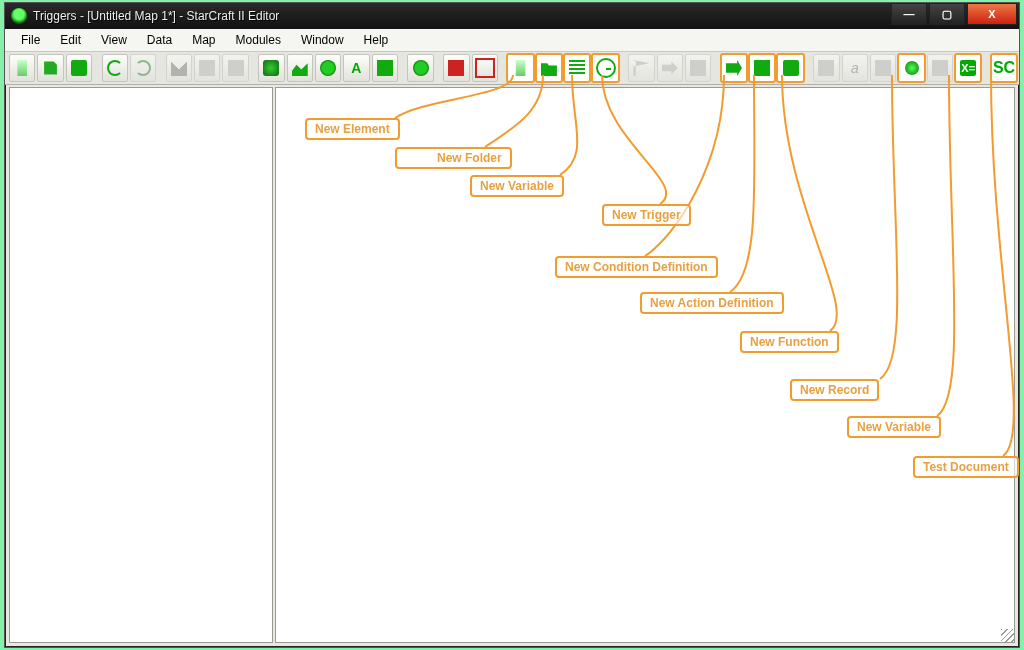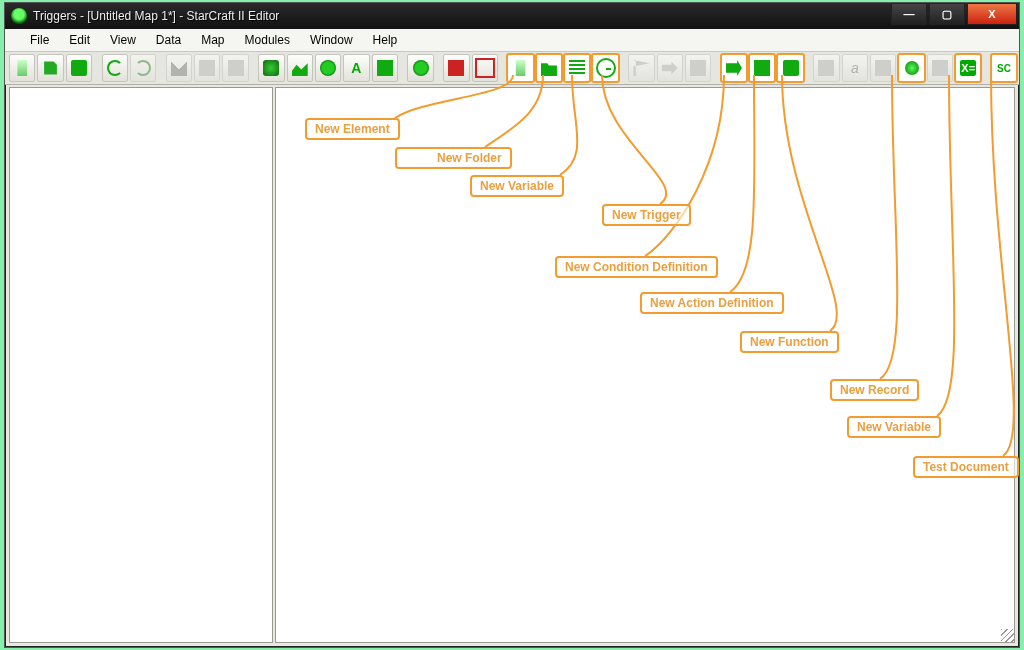--- a/index.html
+++ b/index.html
@@ -4,21 +4,21 @@
 <style>
   html, body { margin: 0; padding: 0; font-family: "Segoe UI", Tahoma, sans-serif; font-size: 12px; }
   .stage { width: 1024px; height: 650px; background: #86efac; position: relative; overflow: hidden; }
   .window { position: absolute; left: 4px; top: 2px; right: 4px; bottom: 2px; background: #e8e8e0; border: 1px solid #555; box-shadow: inset 0 0 0 1px #222; }
   .titlebar { height: 26px; background: linear-gradient(#2a2a2a,#111); display: flex; align-items: center; color: #fff; position: relative; }
   .title-icon { width: 16px; height: 16px; margin: 0 6px; background: radial-gradient(circle at 50% 40%, #6f6 0 40%, #060 70%); border-radius: 50%; }
   .title-text { font-size: 12px; color: #eee; text-shadow: 1px 1px #000; }
   .win-controls { position: absolute; right: 2px; top: 0; display: flex; }
   .win-btn { width: 34px; height: 20px; margin-left: 2px; border: 1px solid #222; background: linear-gradient(#444,#222); display: flex; align-items: center; justify-content: center; color: #fff; font-weight: bold; font-size: 11px; }
   .win-btn.close { background: linear-gradient(#e74,#c21); width: 48px; }
-  .menubar { height: 22px; background: #f5f5f2; border-bottom: 1px solid #c8c8c0; display: flex; align-items: center; padding-left: 15px; }
+  .menubar { height: 22px; background: #f5f5f2; border-bottom: 1px solid #c8c8c0; display: flex; align-items: center; padding-left: 6px; }
   .menu-item { padding: 3px 10px; cursor: default; }
   .toolbar { height: 32px; background: #e6e6e0; border-bottom: 1px solid #b0b0a8; display: flex; align-items: center; padding-left: 4px; }
   .tb { width: 26px; height: 26px; margin-right: 2px; border: 1px solid #c4c4bc; background: linear-gradient(#fdfdfb,#e2e2da); display: flex; align-items: center; justify-content: center; border-radius: 2px; position: relative; }
   .tb.disabled { opacity: 0.55; filter: grayscale(0.5); }
   .tb.highlight { background: #fff; border-color: #f29b2e; box-shadow: 0 0 0 1px #f29b2e; }
   .gap { width: 8px; }
   .glyph { width: 16px; height: 16px; }
   .g-doc { background: linear-gradient(#cfc,#6c6); clip-path: polygon(20% 0,80% 0,80% 100%,20% 100%); }
   .g-doc2 { background: #2a2; clip-path: polygon(10% 10%,70% 10%,90% 30%,90% 90%,10% 90%); }
   .g-save { background: #1a1; border-radius: 2px; }
@@ -38,21 +38,21 @@
   .g-clock::after { content:""; position:absolute; left:50%; top:50%; width:5px; height:2px; background:#1a1; transform-origin: left; }
   .g-flag { background: #bbb; clip-path: polygon(0 0,100% 20%,0 40%,0 100%,15% 100%,15% 0); }
   .g-arrow { background: #bbb; clip-path: polygon(0 30%,60% 30%,60% 10%,100% 50%,60% 90%,60% 70%,0 70%); }
   .g-square { background: #bbb; }
   .g-action { background: #1a1; clip-path: polygon(0 20%,70% 20%,70% 0,100% 50%,70% 100%,70% 80%,0 80%); }
   .g-action2 { background: #1a1; }
   .g-func { background: #1a1; border-radius: 2px; }
   .g-ital { font-style: italic; color: #888; font-size: 14px; }
   .g-circle { width: 14px; height: 14px; border-radius: 50%; background: radial-gradient(#5f5,#070); }
   .g-x { font-weight: bold; color: #fff; background: #0a0; width: 16px; text-align: center; border-radius: 2px; font-size: 11px; line-height: 16px; }
-  .g-sc { font-weight: bold; color: #0a0; font-size: 10px; }
+  .g-sc { font-weight: bold; color: #0a0; font-size: 16px; }
   .g-red { background: #c22; }
   .g-redbox { border: 2px solid #c22; }
   .content { position: absolute; top: 82px; left: 2px; right: 2px; bottom: 2px; display: flex; }
   .panel-left { width: 262px; background: #fff; border: 1px solid #9a9a92; margin: 2px 1px 2px 2px; }
   .panel-right { flex: 1; background: #fff; border: 1px solid #9a9a92; margin: 2px 2px 2px 1px; position: relative; overflow: hidden; }
   svg.annot { position: absolute; left: 0; top: 0; width: 100%; height: 100%; pointer-events: none; }
   .callout { position: absolute; border: 2px solid #f29b2e; border-radius: 4px; padding: 2px 8px; color: #e8a040; font-weight: bold; font-size: 12px; background: rgba(255,255,255,0.6); white-space: nowrap; }
   .resize-grip { position: absolute; right: 4px; bottom: 4px; width: 14px; height: 14px; background: repeating-linear-gradient(135deg,#999 0 1px,transparent 1px 4px); }
 </style>
 </head>
@@ -211,17 +211,17 @@
         <path d="M 998 453 C 1028 433, 986 262.5, 986 72" stroke="#f29b2e" stroke-width="2" fill="none"></path>
       </svg>
     <div class="resize-grip"></div>
   <div class="callout" style="left: 300px; top: 115px;">New Element</div>
       <div class="callout" style="left: 390px; top: 144px; padding-left: 40px;">New Folder</div>
       <div class="callout" style="left: 465px; top: 172px;">New Variable</div>
       <div class="callout" style="left: 565px; top: 201px; margin-left: 32px;">New Trigger</div>
       <div class="callout" style="left: 635px; top: 289px;">New Action Definition</div>
       <div class="callout" style="left: 550px; top: 253px;">New Condition Definition</div>
       <div class="callout" style="left: 735px; top: 328px;">New Function</div>
-      <div class="callout" style="left: 825px; top: 376px; text-align: center;">New Record</div>
+      <div class="callout" style="left: 785px; top: 376px; text-align: center;">New Record</div>
       <div class="callout" style="left: 842px; top: 413px;">New Variable</div>
       <div class="callout" style="left: 908px; top: 453px;">Test Document</div>
     </div>
 </div>
 
 </body></html>

